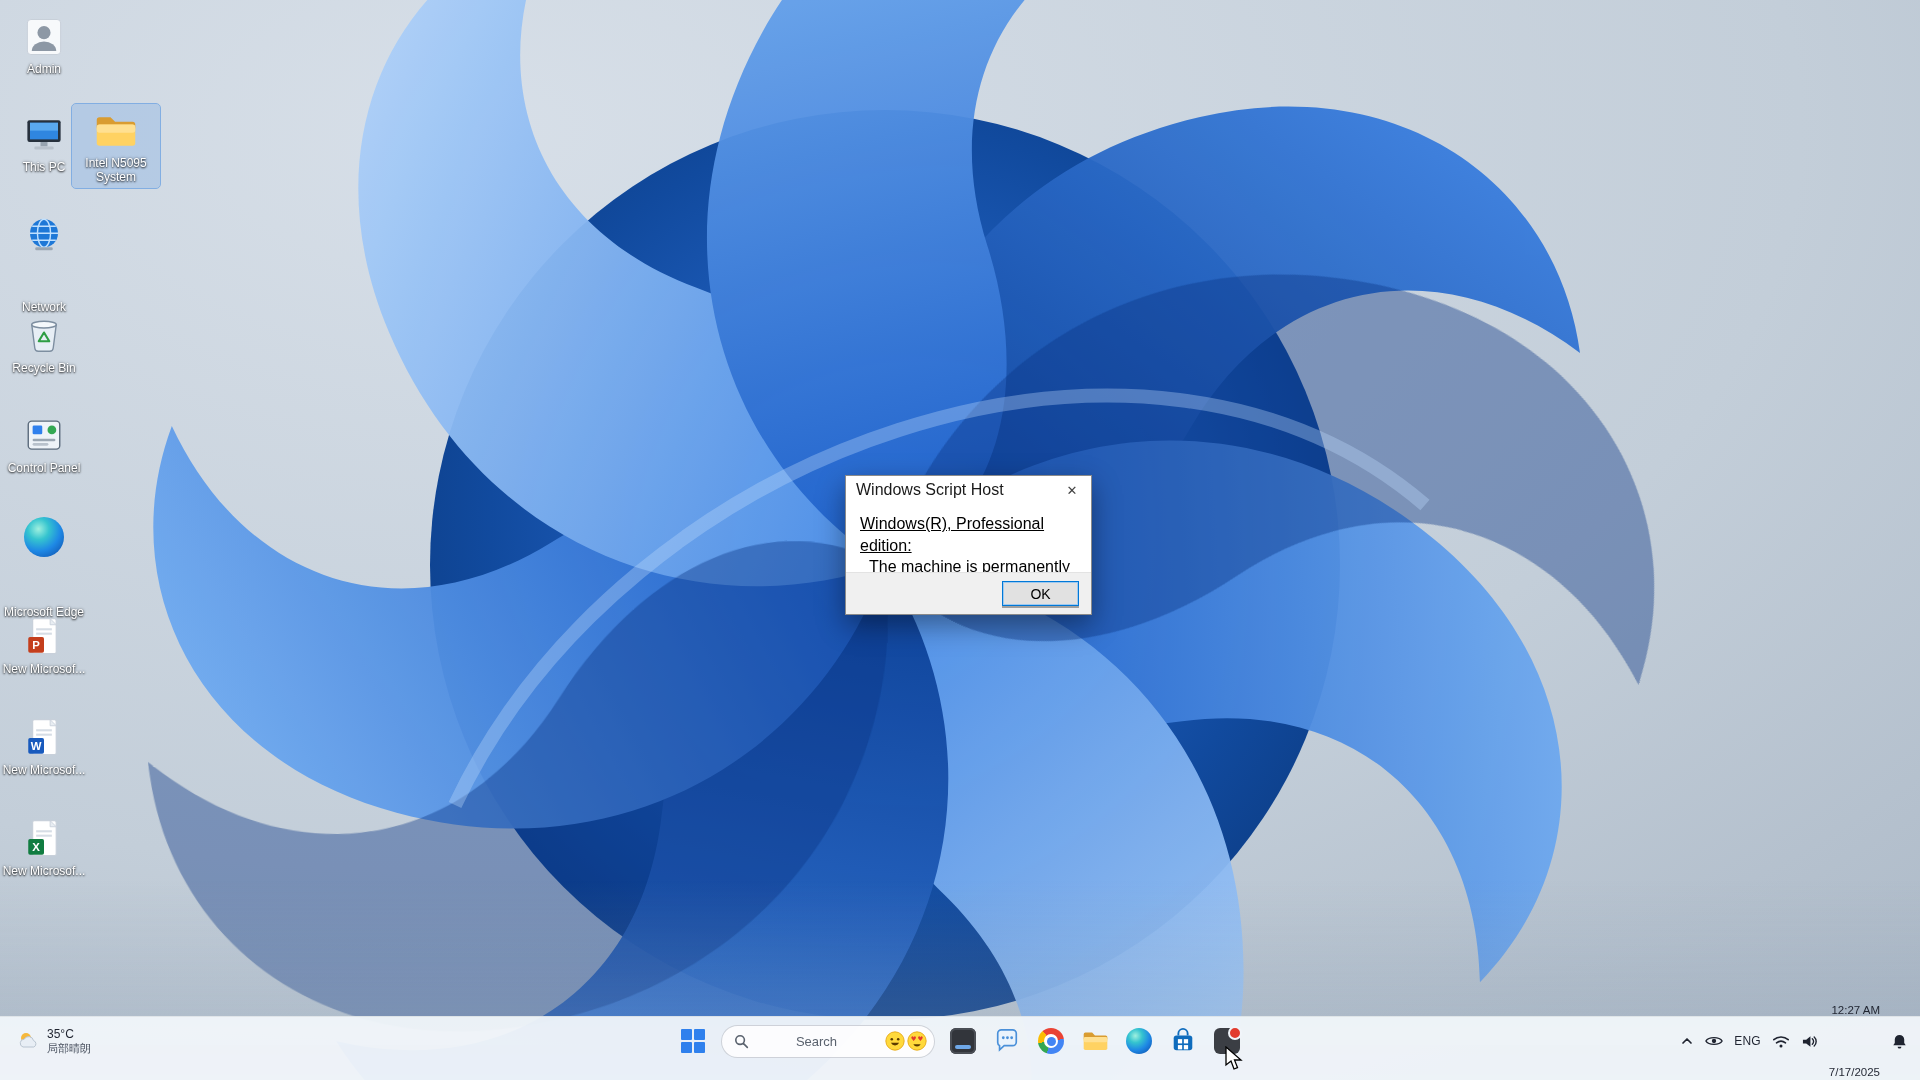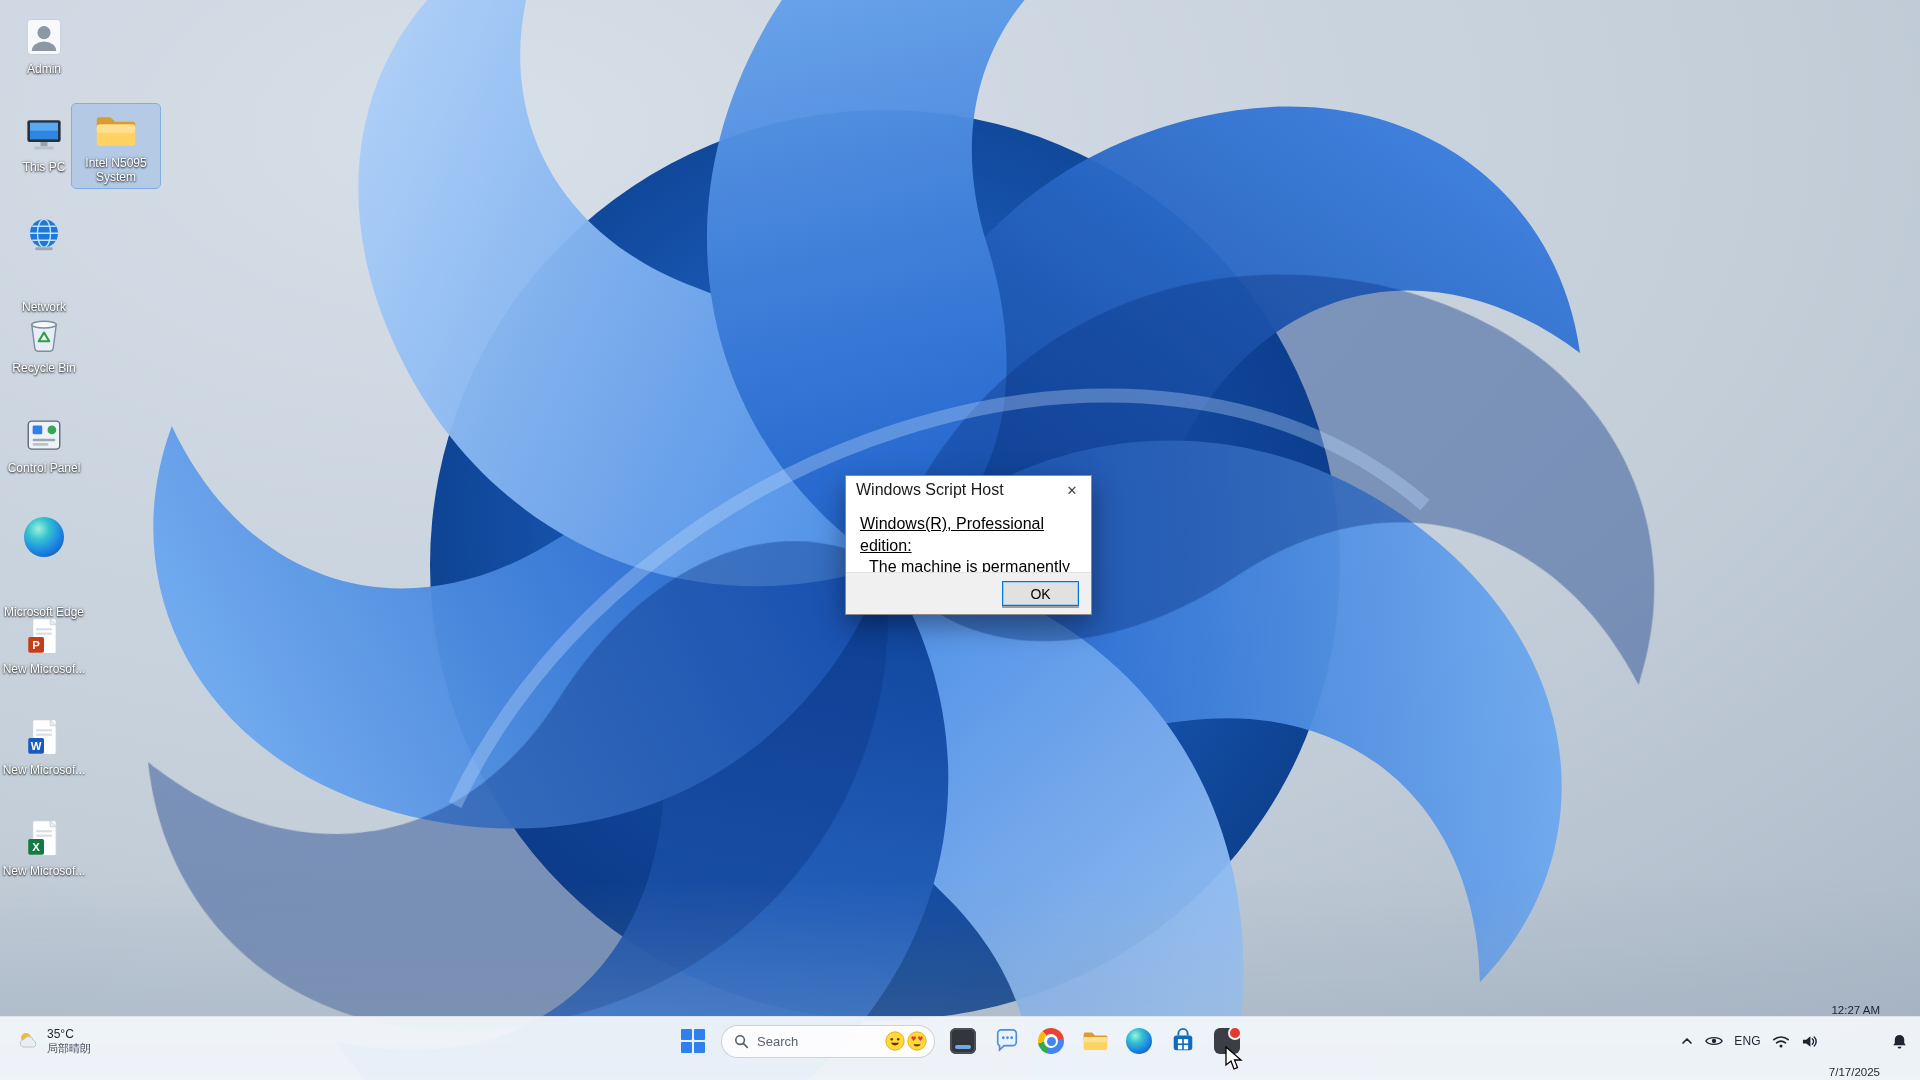--- a/index.html
+++ b/index.html
@@ -39,21 +39,21 @@
 
   
   .taskbar { position:absolute; left:0; right:0; bottom:0; height:64px; background:rgba(241,245,250,.95);
              border-top:1px solid rgba(0,0,0,.06); z-index:40; }
   .tb-weather { position:absolute; left:10px; top:0; height:48px; display:flex; align-items:center; gap:7px;
                 padding:0 6px; border-radius:6px; }
   .tb-weather-text { display:flex; flex-direction:column; justify-content:center; }
   .tb-temp { font-size:12px; color:#1f2430; }
   .tb-cond { font-size:11px; color:#4a5260; }
   .tb-center { position:absolute; left:50%; top:0; height:48px; transform:translateX(-50%);
-               display:flex; align-items:center; }
+               display:flex; align-items:center;text-align:center; }
   .tb-btn { width:40px; height:40px; margin:0 2px; border-radius:6px; display:flex; align-items:center;
             justify-content:center; }
   .start-grid { display:grid; grid-template-columns:11px 11px; grid-template-rows:11px 11px; gap:2px; }
   .start-grid span { background:#2f80ed; border-radius:1px; }
   .search-pill { height:33px; min-width:214px; margin:0 6px; border-radius:17px;
                  background:rgba(255,255,255,.85); border:1px solid rgba(120,130,145,.35);
                  display:flex; align-items:center; padding:0 6px 0 12px; gap:8px; }
   .search-text { flex:1; font-size:13px; color:#5a626e; }
   .chrome-ball { width:26px; height:26px; border-radius:50%; position:relative;
       background:conic-gradient(from -40deg, #ea4335 0 120deg, #4285f4 0 240deg, #34a853 0 300deg, #fbbc05 0 360deg); }

